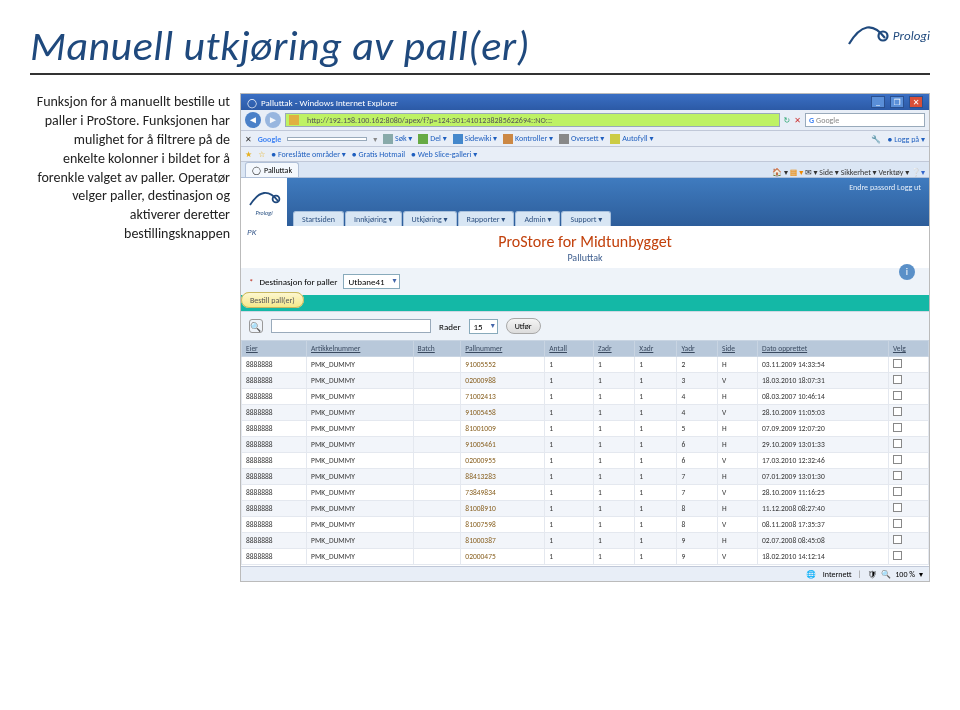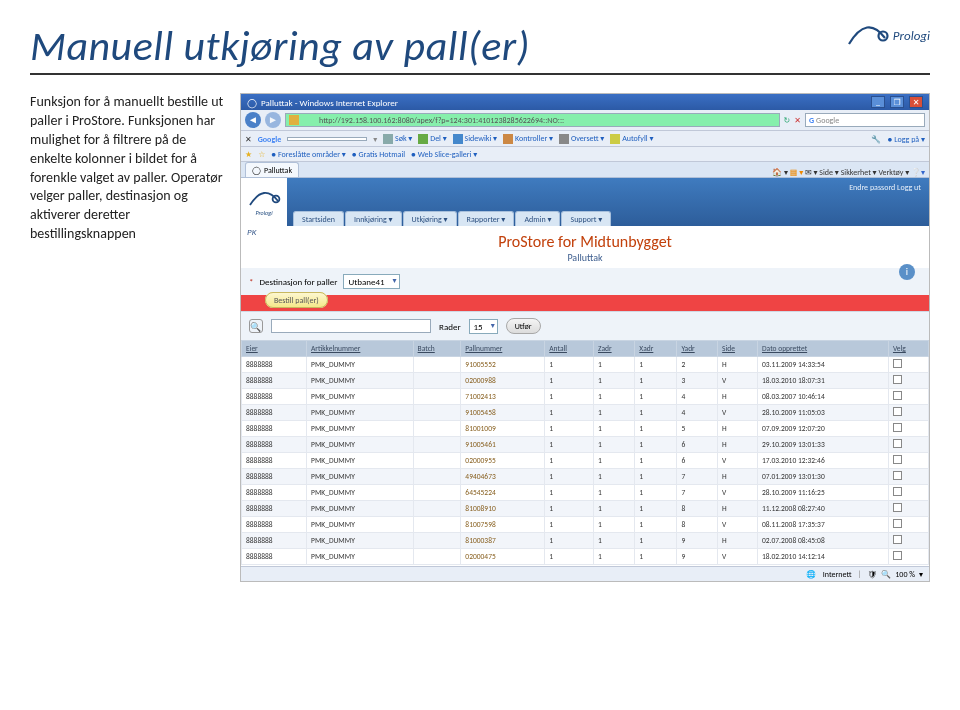--- a/index.html
+++ b/index.html
@@ -10,34 +10,34 @@
   .title-row { display: flex; align-items: flex-start; justify-content: space-between; }
   .slide-title { font-size: 42px; font-style: italic; color: #1f497d; font-weight: 400; letter-spacing: 0.5px; }
   .title-underline { height: 2px; background: #333; margin-top: 2px; width: 100%; }
 
   .logo { display: flex; align-items: center; gap: 4px; }
   .logo-arc { width: 44px; height: 30px; position: relative; }
   .logo-arc svg { display: block; }
   .logo-text { font-size: 13px; color: #1f497d; font-style: italic; }
 
   .content-row { display: flex; margin-top: 18px; gap: 10px; }
-  .desc-col { width: 200px; font-size: 14px; color: #222; line-height: 1.35; }
+  .desc-col { width: 200px; font-size: 14px; color: #222; line-height: 1.35; text-align: right; }
   .desc-col p { margin-bottom: 0; }
 
   .shot-col { flex: 1; border: 1px solid #bbb; background: #fff; font-size: 8px; position: relative; }
 
   
   .win-title { background: linear-gradient(#3a6fc4, #2c5aa6); color: #fff; padding: 2px 6px; display: flex; align-items: center; gap: 4px; font-size: 9px; }
   .win-title .spacer { flex: 1; }
   .win-btn { width: 14px; height: 12px; background: #5a8fd8; border: 1px solid #2a5090; display: inline-block; margin-left: 1px; color: #fff; text-align: center; line-height: 10px; font-size: 8px; }
   .win-btn.close { background: #d94f37; }
 
   .addr-row { background: #e8eef7; padding: 2px 4px; display: flex; align-items: center; gap: 4px; font-size: 8px; border-bottom: 1px solid #c0c8d8; }
   .nav-circ { width: 16px; height: 16px; border-radius: 50%; background: #4a80c8; color: #fff; text-align: center; line-height: 16px; font-size: 10px; }
-  .addr-box { flex: 1; background: #86efac; border: 1px solid #9ab; padding: 1px 3px; color: #555; display: flex; align-items: center; gap: 20px; }
+  .addr-box { flex: 1; background: #bef264; border: 1px solid #9ab; padding: 1px 3px; color: #555; display: flex; align-items: center; gap: 8px; }
   .addr-icon { width: 10px; height: 10px; background: #e0b040; display: inline-block; }
   .search-box { width: 120px; background: #fff; border: 1px solid #9ab; padding: 1px 3px; color: #888; display: flex; align-items: center; gap: 2px; }
 
   .menu-row { background: #e8eef7; padding: 2px 6px; display: flex; gap: 10px; font-size: 8px; color: #333; border-bottom: 1px solid #c0c8d8; }
 
   .tb-row { background: #e8eef7; padding: 2px 4px; display: flex; align-items: center; gap: 6px; font-size: 8px; color: #333; border-bottom: 1px solid #c0c8d8; flex-wrap: nowrap; overflow: hidden; }
   .tb-row .txt-input { background:#fff; border:1px solid #9ab; width: 80px; padding:1px 2px; color:#888; }
   .tb-sep { color: #888; }
   .tb-link { color: #1f5fbf; }
   .tb-icon { width: 10px; height: 10px; display: inline-block; background: #8aa; vertical-align: middle; }
@@ -213,21 +213,21 @@
           <span class="round">i</span>
         </div>
       </div>
 
 
       <div class="sect-body">
         <span class="required">*</span>
         <span>Destinasjon for paller</span>
         <span class="selectish">Utbane41</span>
       </div>
-      <div style="background:#ef4444;padding:0 24px 6px">
+      <div style="background:#14b8a6;padding:0 0 6px">
         <span class="btn-yellow">Bestill pall(er)</span>
       </div>
 
       <div class="search-band">
         <span class="mag">🔍</span>
         <span class="wide-in"></span>
         <span>Rader</span>
         <span class="selectish">15</span>
         <span class="btn-grey">Utfør</span>
       </div>
@@ -337,34 +337,34 @@
               <td>1</td>
               <td>6</td>
               <td>V</td>
               <td>17.03.2010 12:32:46</td>
               <td><span class="chk"></span></td>
             </tr>
             <tr>
               <td>8888888</td>
               <td>PMK_DUMMY</td>
               <td></td>
-              <td class="link">49404673</td>
+              <td class="link">88413283</td>
               <td>1</td>
               <td>1</td>
               <td>1</td>
               <td>7</td>
               <td>H</td>
               <td>07.01.2009 13:01:30</td>
               <td><span class="chk"></span></td>
             </tr>
             <tr>
               <td>8888888</td>
               <td>PMK_DUMMY</td>
               <td></td>
-              <td class="link">64545224</td>
+              <td class="link">73849834</td>
               <td>1</td>
               <td>1</td>
               <td>1</td>
               <td>7</td>
               <td>V</td>
               <td>28.10.2009 11:16:25</td>
               <td><span class="chk"></span></td>
             </tr>
             <tr>
               <td>8888888</td>

